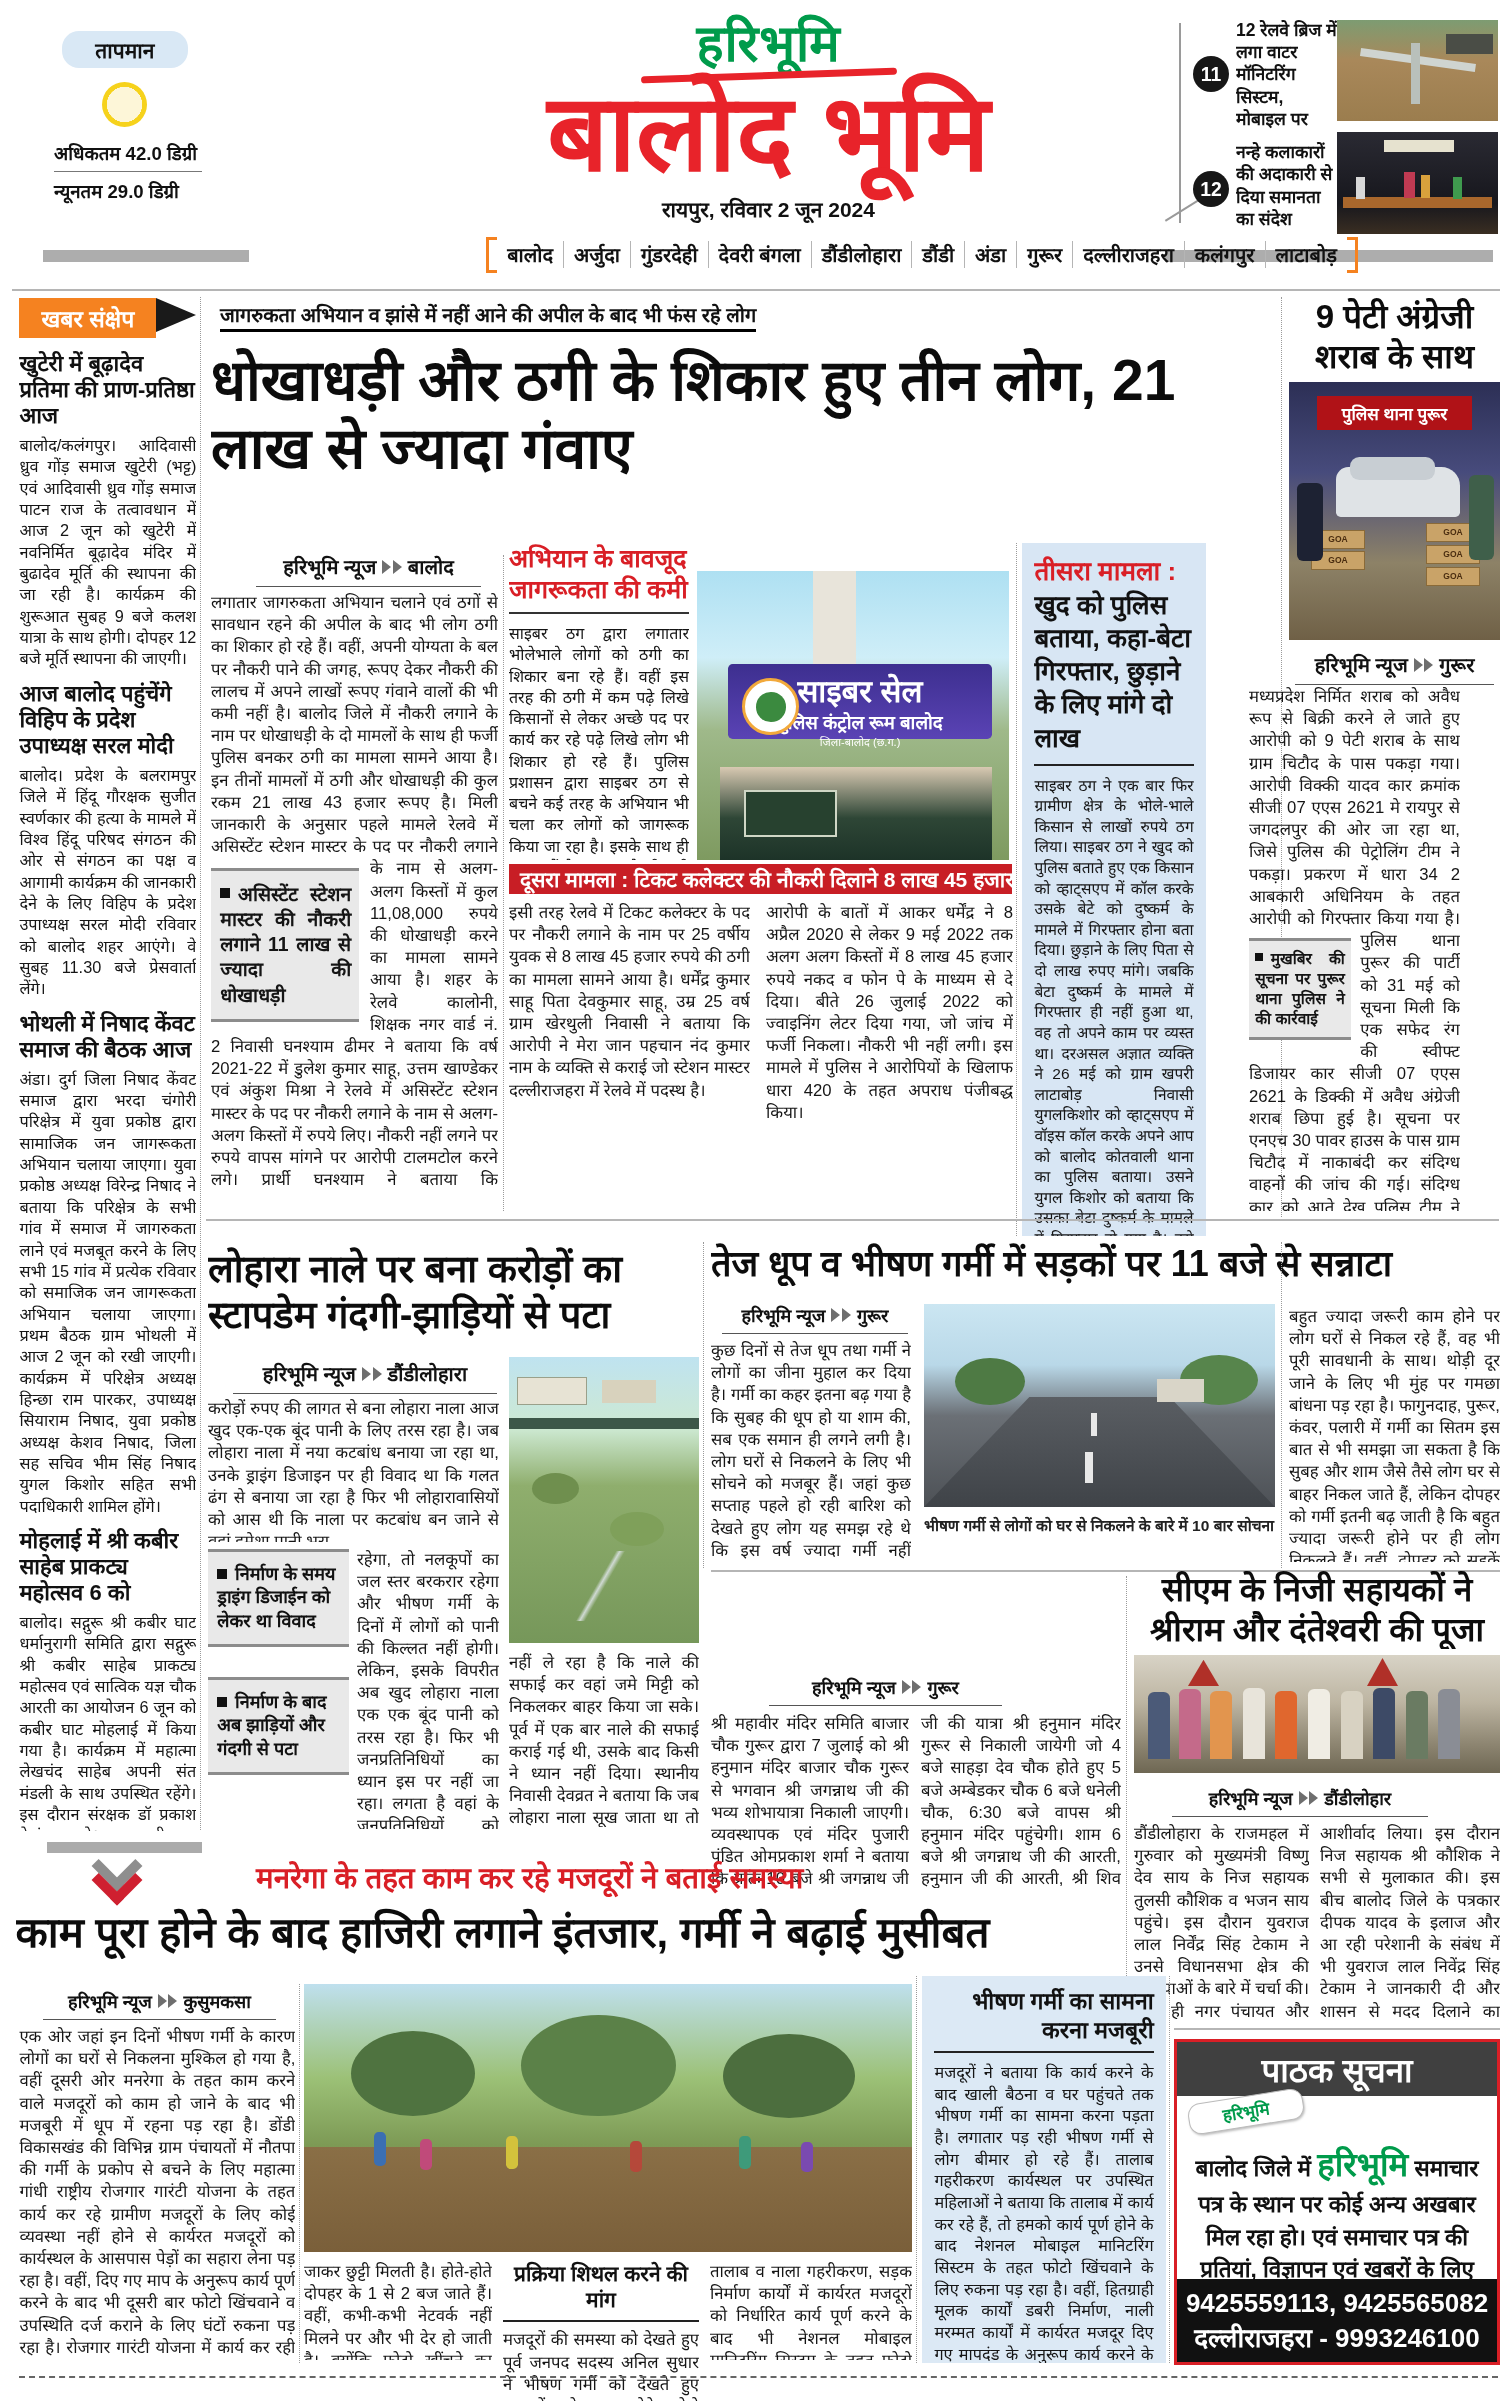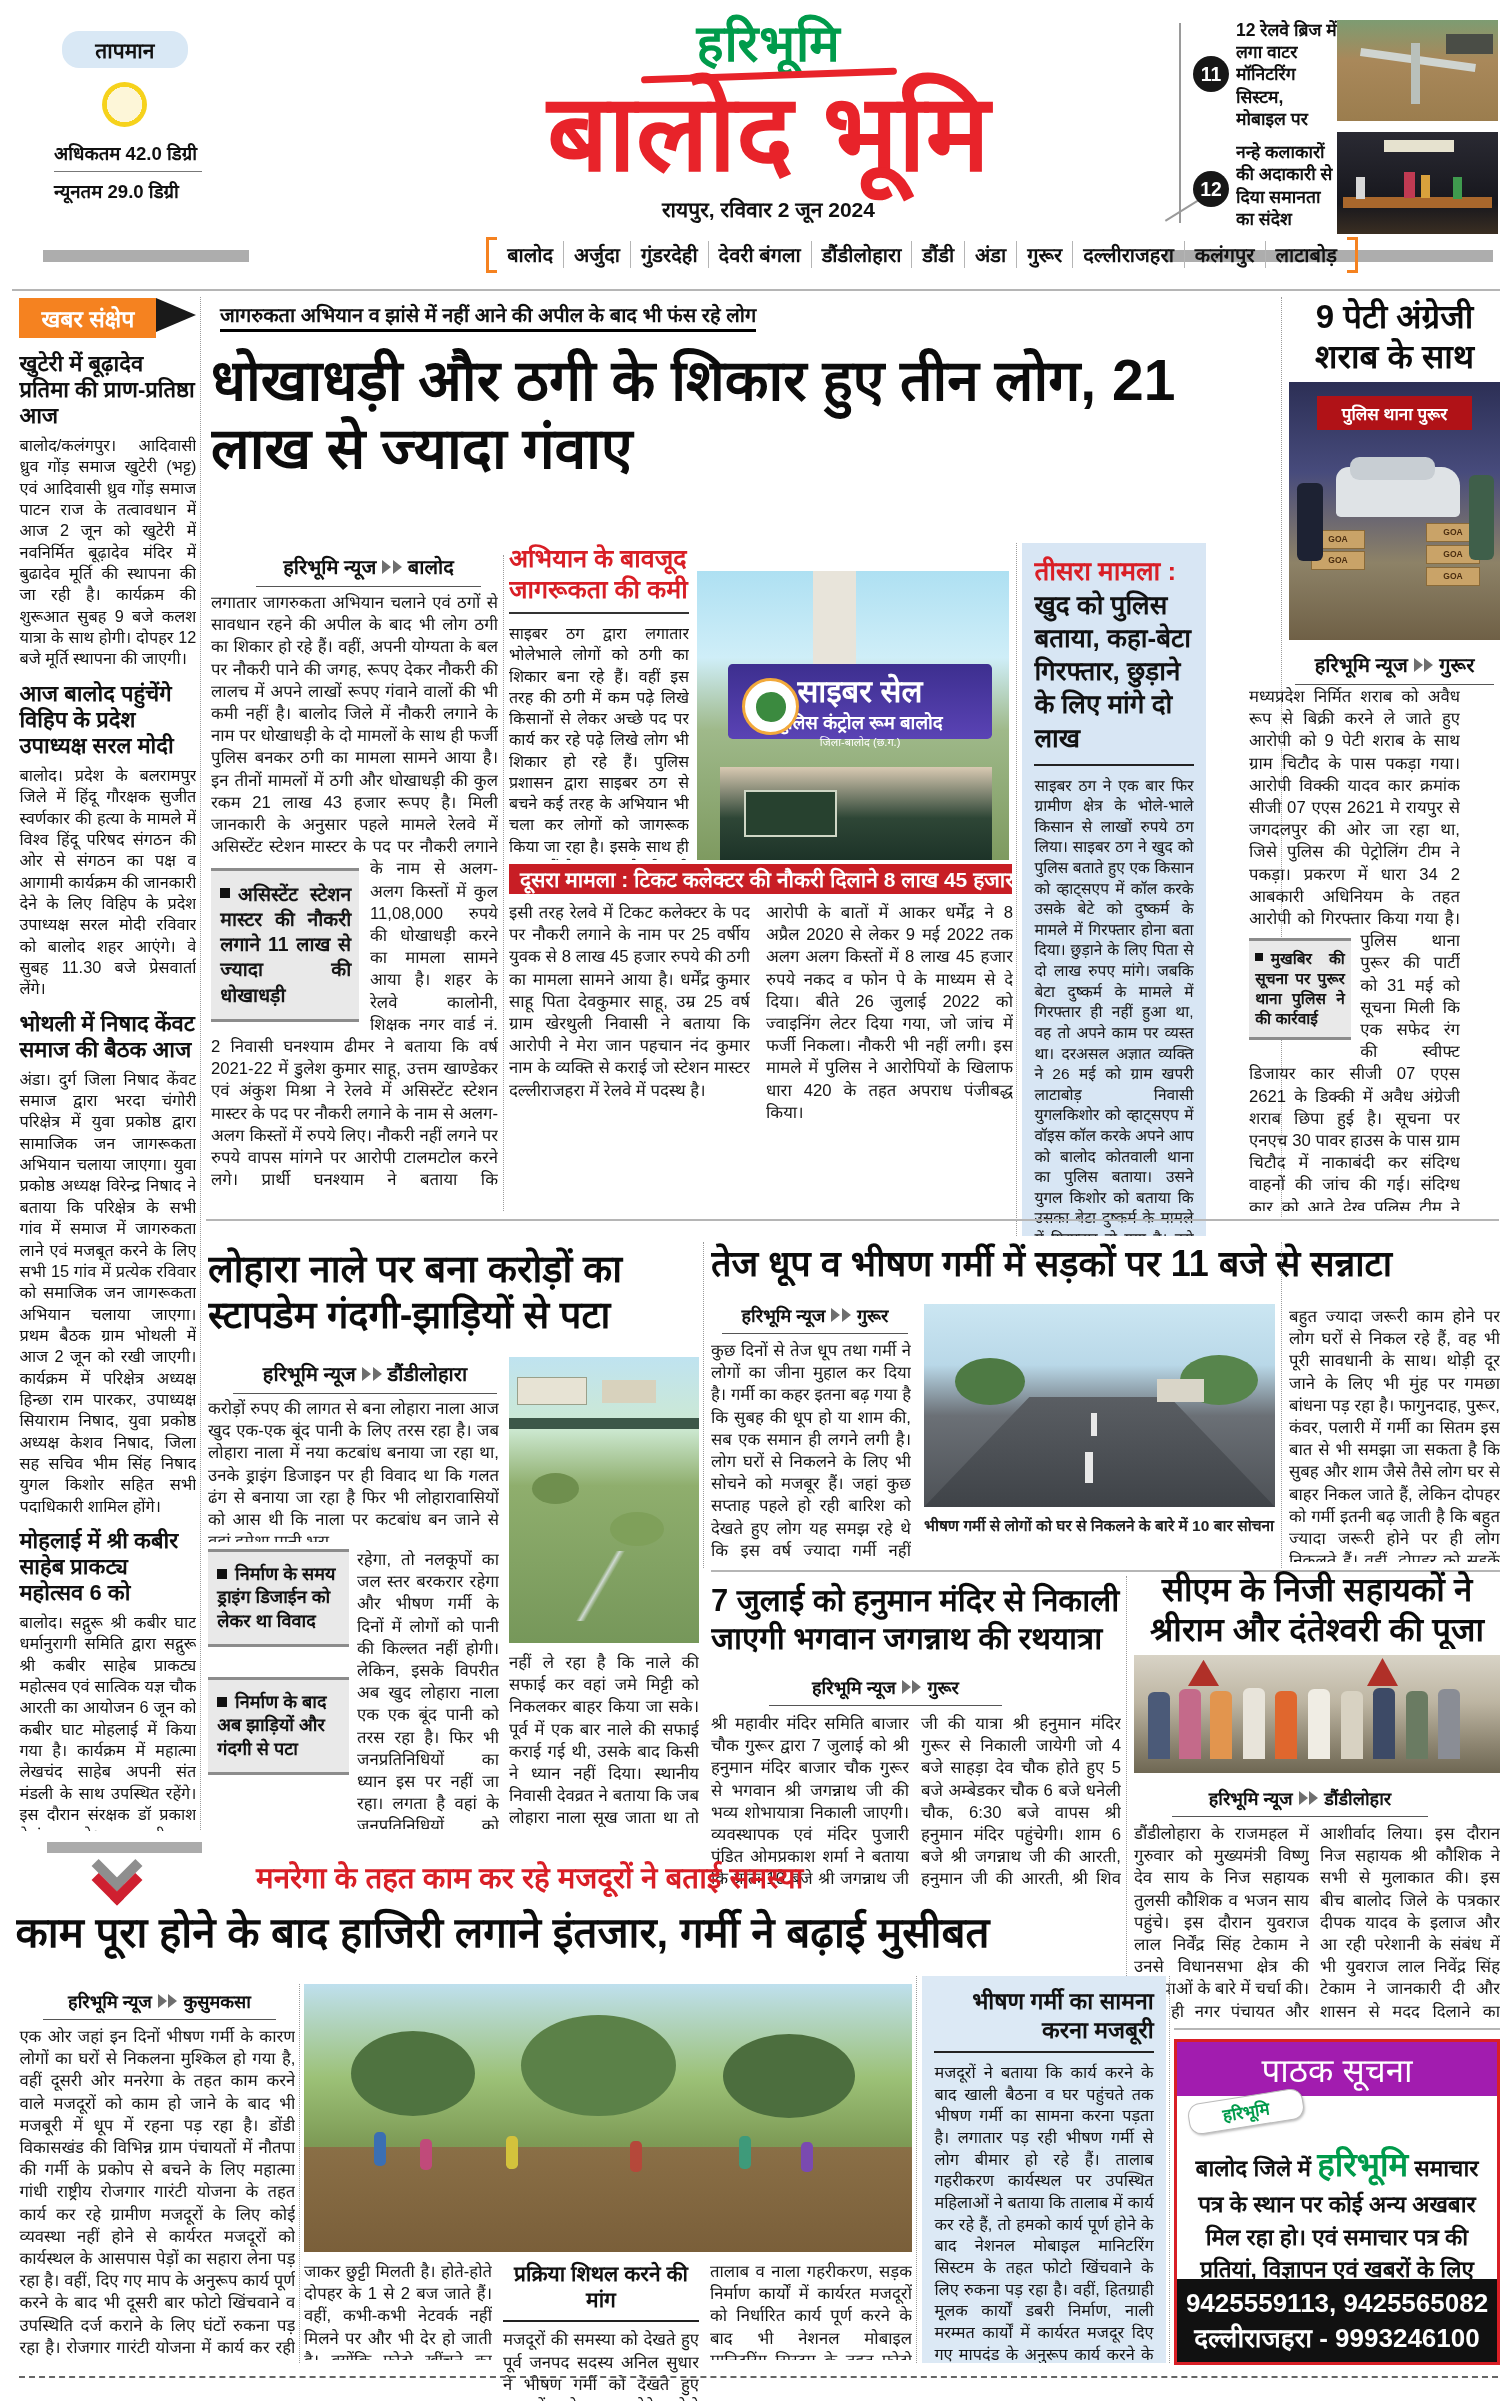--- a/index.html
+++ b/index.html
@@ -69,21 +69,21 @@
   .headline-m { font-weight:bold; font-size:33px; line-height:1.22; color:#0c0c0c; }
   .caption { font-size:15.5px; font-weight:bold; color:#222; white-space:nowrap; overflow:hidden; }
 
   .chev { width:36px; height:36px; border-right:10px solid; border-bottom:10px solid; transform:rotate(45deg); }
 
   .subhead-c { font-weight:bold; font-size:21px; text-align:center; line-height:1.25; border-bottom:2.3px solid #222; padding-bottom:6.2px; margin-bottom:7.8px; }
   .bluebox { background:#dce9f5; padding:11px 12.4px; }
   .bluebox .bt { font-weight:bold; font-size:23px; line-height:1.25; text-align:right; border-bottom:2.3px solid #222; padding-bottom:6.2px; margin-bottom:9.3px; }
 
   .notice { border:3.1px solid #d91f26; background:#fff; }
-  .notice-head { background:#a21caf; color:#fff; font-weight:normal; font-size:33px; text-align:center; padding:4.7px 0; }
+  .notice-head { background:#404040; color:#fff; font-weight:bold; font-size:33px; text-align:center; padding:4.7px 0; }
   .notice-body { font-weight:bold; font-size:22.5px; line-height:1.45; text-align:center; padding:7.8px 11px; }
   .notice-green { color:#009b4b; font-size:33px; font-weight:bold; }
   .notice-foot { background:#111; color:#fff; font-weight:bold; font-size:26px; text-align:center; line-height:1.35; padding:6.2px 0; }
   .paper-roll { background:#fff; border:0.8px solid #bbb; border-radius:12.4px; transform:rotate(-9deg);
                 color:#009b4b; font-weight:bold; font-size:17px; display:flex; align-items:center; justify-content:center;
                 box-shadow:0.8px 1.6px 2.3px rgba(0,0,0,.25); }
   .kicker-red { color:#d91f26; font-weight:bold; font-size:29.5px; white-space:nowrap; }
   .headline-bot { font-weight:bold; font-size:42px; white-space:nowrap; color:#0c0c0c; }
   .dashline { border-top:2.3px dashed #666; }
 
@@ -347,21 +347,20 @@
     <div class="abs" style="left:256px; top:51px; width:78px; height:50px; background:#57854c; border-radius:50%;"></div>
     <div class="abs" style="left:233px; top:75px; width:47px; height:23px; background:#d9d5c8;"></div>
   </div>
   <div class="abs caption" style="left:924px; top:1514px; width:351px;">भीषण गर्मी से लोगों को घर से निकलने के बारे में 10 बार सोचना पड़ रहा है।</div>
 
   <div class="abs vdot" style="left:1281px; top:1242px; height:326px;"></div>
   <div class="abs bodytxt" style="left:1289px; top:1306px; width:211px; height:256px;">बहुत ज्यादा जरूरी काम होने पर लोग घरों से निकल रहे हैं, वह भी पूरी सावधानी के साथ। थोड़ी दूर जाने के लिए भी मुंह पर गमछा बांधना पड़ रहा है। फागुनदाह, पुरूर, कंवर, पलारी में गर्मी का सितम इस बात से भी समझा जा सकता है कि सुबह और शाम जैसे तैसे लोग घर से बाहर निकल जाते हैं, लेकिन दोपहर को गर्मी इतनी बढ़ जाती है कि बहुत ज्यादा जरूरी होने पर ही लोग निकलते हैं। वहीं, दोपहर को सड़कें सुनसान हो जाती हैं।</div>
 
   <div class="abs hrule" style="left:711px; top:1570px; width:789px;"></div>
 
-  <div class="abs headline-m" style="left:711px; top:1582px; width:410px; height:85px; overflow:hidden; font-size:31px;">7 जुलाई को हनुमान मंदिर से निकाली जाएगी भगवान जगन्नाथ की रथयात्रा</div>
   <div class="abs byline" style="left:769px; top:1675px; width:233px; font-size:18px;">
     <span>हरिभूमि न्यूज</span>
     <span class="arrows">
         <i></i>
         <i></i>
       </span>
     <span>गुरूर</span>
   </div>
   <div class="abs bodytxt" style="left:711px; top:1713px; width:198px; height:175px;">श्री महावीर मंदिर समिति बाजार चौक गुरूर द्वारा 7 जुलाई को श्री हनुमान मंदिर बाजार चौक गुरूर से भगवान श्री जगन्नाथ जी की भव्य शोभायात्रा निकाली जाएगी। व्यवस्थापक एवं मंदिर पुजारी पंडित ओमप्रकाश शर्मा ने बताया कि प्रातः 10 बजे श्री जगन्नाथ जी की पूजा आरती होगी। दोपहर 3 बजे श्री जगन्नाथ</div>
   <div class="abs bodytxt" style="left:921px; top:1713px; width:200px; height:175px;">जी की यात्रा श्री हनुमान मंदिर गुरूर से निकाली जायेगी जो 4 बजे साहड़ा देव चौक होते हुए 5 बजे अम्बेडकर चौक 6 बजे धनेली चौक, 6:30 बजे वापस श्री हनुमान मंदिर पहुंचेगी। शाम 6 बजे श्री जगन्नाथ जी की आरती, हनुमान जी की आरती, श्री शिव जी की आरती, श्री रामस्तुति, सामूहिक चालिसा, पाठ हनुमाननाष्टक के बाद कार्यक्रम को विश्राम दिया जाएगा।</div>

